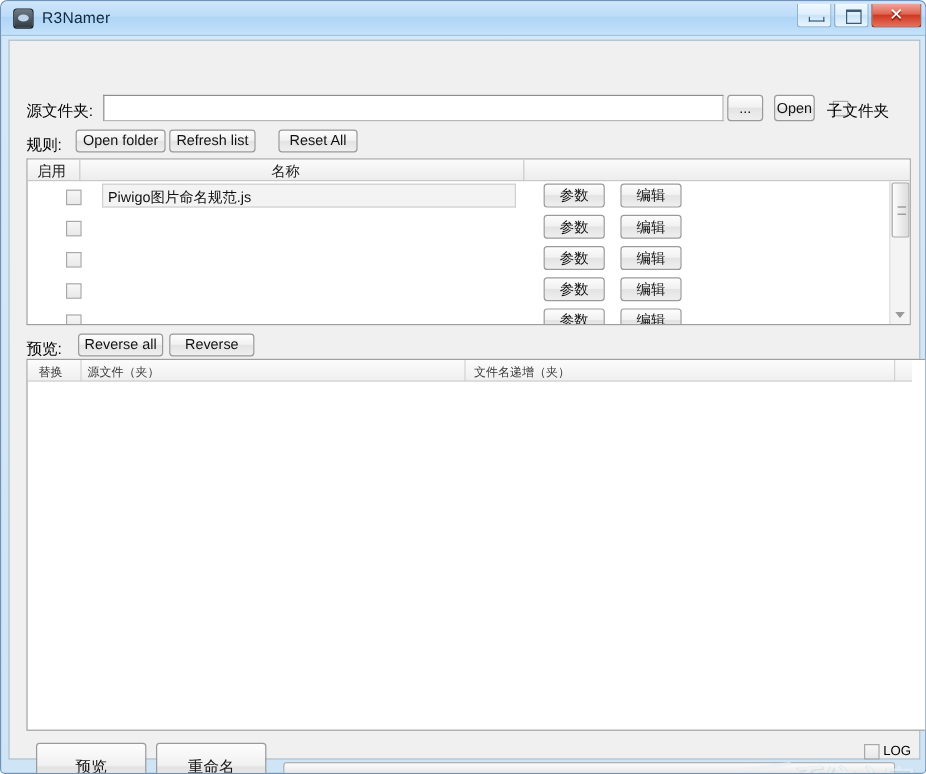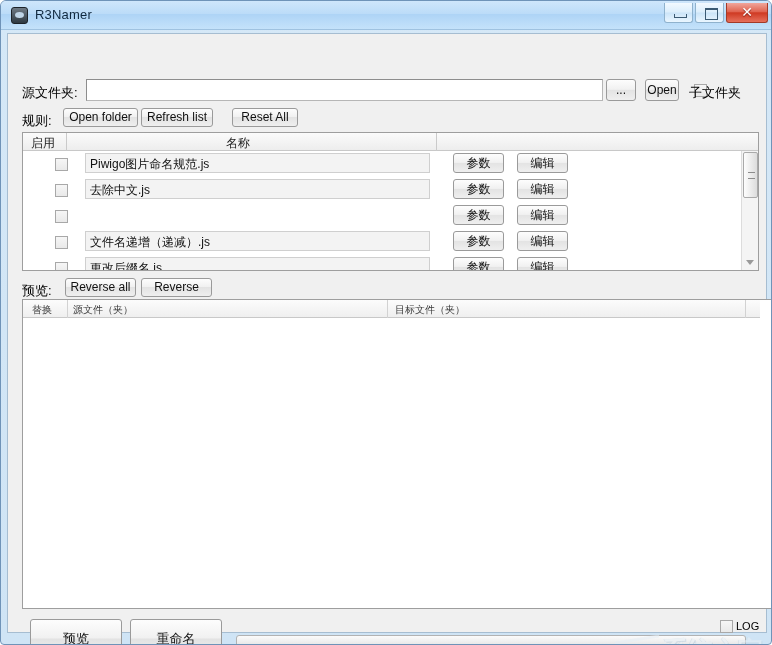--- a/index.html
+++ b/index.html
@@ -428,41 +428,38 @@
 
         <div class="rule-row" style="top:0px">
           <div class="cbox rule-cb"></div>
           <div class="rule-name">Piwigo图片命名规范.js</div>
           <div class="btn rule-param">参数</div>
           <div class="btn rule-edit">编辑</div>
         </div>
 
         <div class="rule-row" style="top:26px">
           <div class="cbox rule-cb"></div>
-          <div class="rule-name">去除中文.js</div>
           <div class="btn rule-param">参数</div>
           <div class="btn rule-edit">编辑</div>
         </div>
 
         <div class="rule-row" style="top:52px">
           <div class="cbox rule-cb"></div>
           <div class="btn rule-param">参数</div>
           <div class="btn rule-edit">编辑</div>
         </div>
 
         <div class="rule-row" style="top:78px">
           <div class="cbox rule-cb"></div>
-          <div class="rule-name">文件名递增（递减）.js</div>
           <div class="btn rule-param">参数</div>
           <div class="btn rule-edit">编辑</div>
         </div>
 
         <div class="rule-row" style="top:104px">
           <div class="cbox rule-cb"></div>
-          <div class="rule-name">更改后缀名.js</div>
           <div class="btn rule-param">参数</div>
           <div class="btn rule-edit">编辑</div>
         </div>
 
       </div>
 
       <div id="rules-scroll">
         <div id="rules-thumb"></div>
         <div id="rules-arrow-down"></div>
       </div>
@@ -472,21 +469,21 @@
     <div id="btn-selectall" class="btn">Reverse all</div>
     <div id="btn-reverse" class="btn">Reverse</div>
 
     <div id="preview-panel">
       <div id="preview-header">
         <div id="pdiv-1" class="pdiv"></div>
         <div id="pdiv-2" class="pdiv"></div>
         <div id="pdiv-3" class="pdiv"></div>
         <div id="phcell-0" class="hcell">替换</div>
         <div id="phcell-1" class="hcell">源文件（夹）</div>
-        <div id="phcell-2" class="hcell">目标文件（夹）</div>
+        <div id="phcell-2" class="hcell">文件名递增（夹）</div>
       </div>
     </div>
 
     <div id="btn-preview" class="btn">预览</div>
     <div id="btn-rename" class="btn">重命名</div>
     <div id="progressbar"></div>
     <div id="cb-log" class="cbox"></div>
     <div id="cb-log-lbl" class="lbl">LOG</div>
 
     <div id="watermark">

